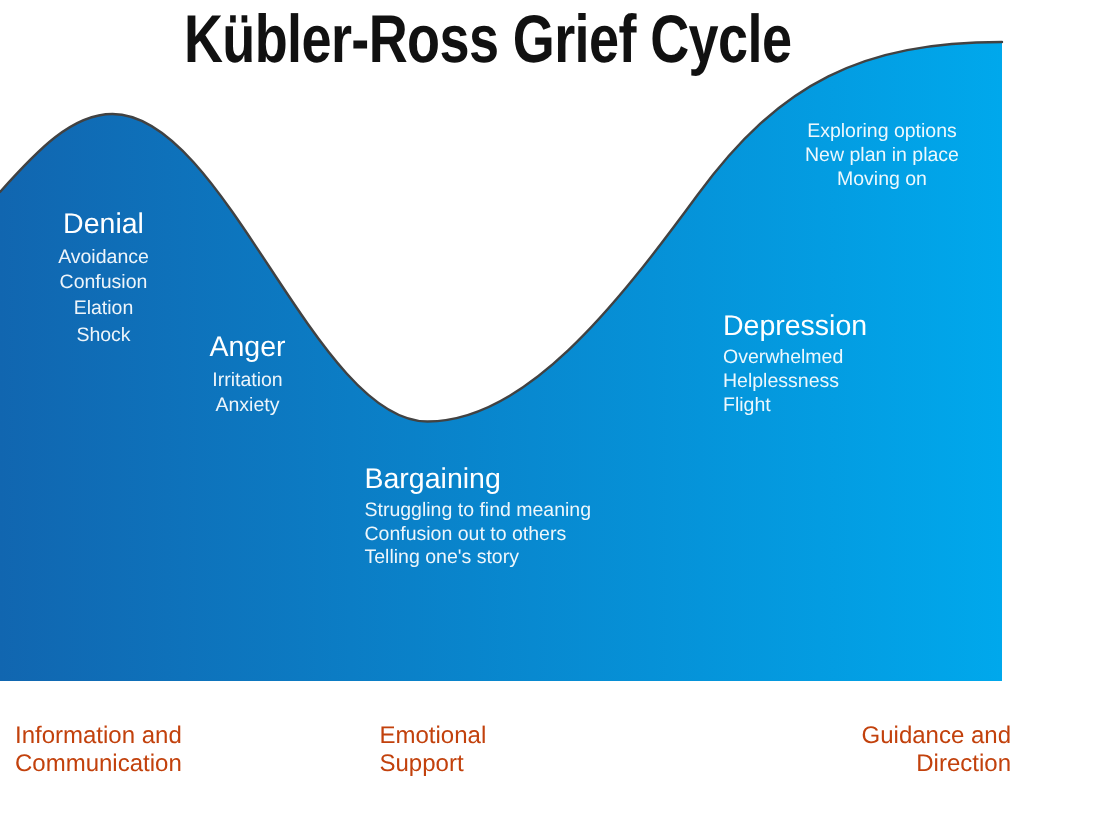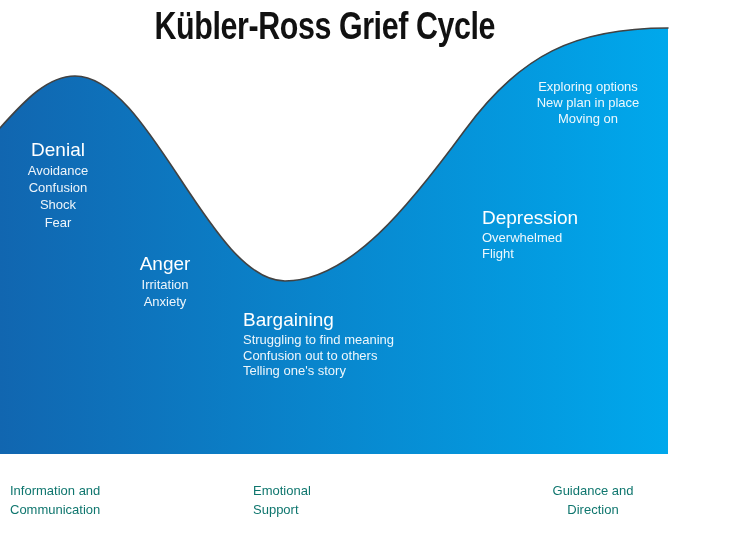--- a/index.html
+++ b/index.html
@@ -3,51 +3,51 @@
 <meta charset="utf-8">
 <style>
   html,body{margin:0;padding:0;background:#fff;}
   #canvas{
     position:relative;width:730px;height:547px;background:#ffffff;overflow:hidden;
     font-family:"Liberation Sans", sans-serif;
   }
   
   .title{
     position:absolute;top:3px;left:0;width:650px;text-align:center;
-    color:#111;font-weight:bold;font-size:38px;line-height:46px;letter-spacing:-0.5px;
+    color:#111;font-weight:bold;font-size:45px;line-height:46px;letter-spacing:-0.5px;
     white-space:nowrap;
   }
   .title .squeeze{display:inline-block;transform:scaleX(0.8);transform-origin:center;}
   
   .wave{position:absolute;top:0;left:0;}
   
   .stage{position:absolute;color:#ffffff;}
   .stage .stage-name{font-size:19px;line-height:25px;font-weight:400;}
   .stage .stage-items{font-size:13px;color:rgba(255,255,255,0.93);}
   .stage.centered{text-align:center;}
   .stage.lefted{text-align:left;}
-  #stage-denial{top:137px;left:7px;width:102px;}
+  #stage-denial{top:137px;left:18px;width:102px;}
   #stage-denial .stage-items div{line-height:17.2px;text-align:center;}
-  #stage-anger{top:219px;left:103px;width:124px;margin-top:32px;}
+  #stage-anger{top:219px;left:103px;width:124px;}
   #stage-anger .stage-items div{line-height:17px;}
   #stage-bargaining{top:307px;left:243px;width:200px;}
   #stage-bargaining .stage-items div{line-height:15.6px;}
   #stage-depression{top:205px;left:450px;width:160px;margin-left:32px;}
   #stage-depression .stage-items div{line-height:16px;}
   #stage-acceptance{top:80px;left:507px;width:162px;}
   #stage-acceptance .stage-items{margin-top:-1px;}
   #stage-acceptance .stage-items div{line-height:16.2px;}
   
   .footer-label{
-    position:absolute;top:482px;color:#0f766e;font-size:13px;line-height:18.5px;
+    position:absolute;top:482px;color:#c2410c;font-size:16px;line-height:18.5px;
     white-space:pre-line;
   }
   #footer-info{left:10px;text-align:left;width:180px;}
   #footer-emotional{left:253px;width:140px;text-align:left;}
-  #footer-guidance{left:512px;width:162px;text-align:center;}
+  #footer-guidance{left:512px;width:162px;text-align:right;}
 </style>
 </head>
 <body>
 
 <div id="canvas">
 
   <svg class="wave" width="730" height="547" viewBox="0 0 730 547" aria-hidden="true">
     <defs>
       <linearGradient id="waveGrad" x1="0" y1="0" x2="668" y2="0" gradientUnits="userSpaceOnUse">
         <stop offset="0" stop-color="#1166b0"></stop>
@@ -60,22 +60,22 @@
 
   <div class="title">
     <span class="squeeze">Kübler-Ross Grief Cycle</span>
   </div>
 
   <div class="stage centered" id="stage-denial">
     <div class="stage-name">Denial</div>
     <div class="stage-items">
       <div>Avoidance</div>
       <div>Confusion</div>
+      <div>Elation</div>
       <div>Shock</div>
-      <div>Fear</div>
     </div>
   </div>
 
   <div class="stage centered" id="stage-anger">
     <div class="stage-name">Anger</div>
     <div class="stage-items">
       <div>Irritation</div>
       <div>Anxiety</div>
     </div>
   </div>
@@ -86,20 +86,21 @@
       <div>Struggling to find meaning</div>
       <div>Confusion out to others</div>
       <div>Telling one's story</div>
     </div>
   </div>
 
   <div class="stage lefted" id="stage-depression">
     <div class="stage-name">Depression</div>
     <div class="stage-items">
       <div>Overwhelmed</div>
+      <div>Helplessness</div>
       <div>Flight</div>
     </div>
   </div>
 
   <div class="stage centered" id="stage-acceptance">
     <div class="stage-items">
       <div>Exploring options</div>
       <div>New plan in place</div>
       <div>Moving on</div>
     </div>

